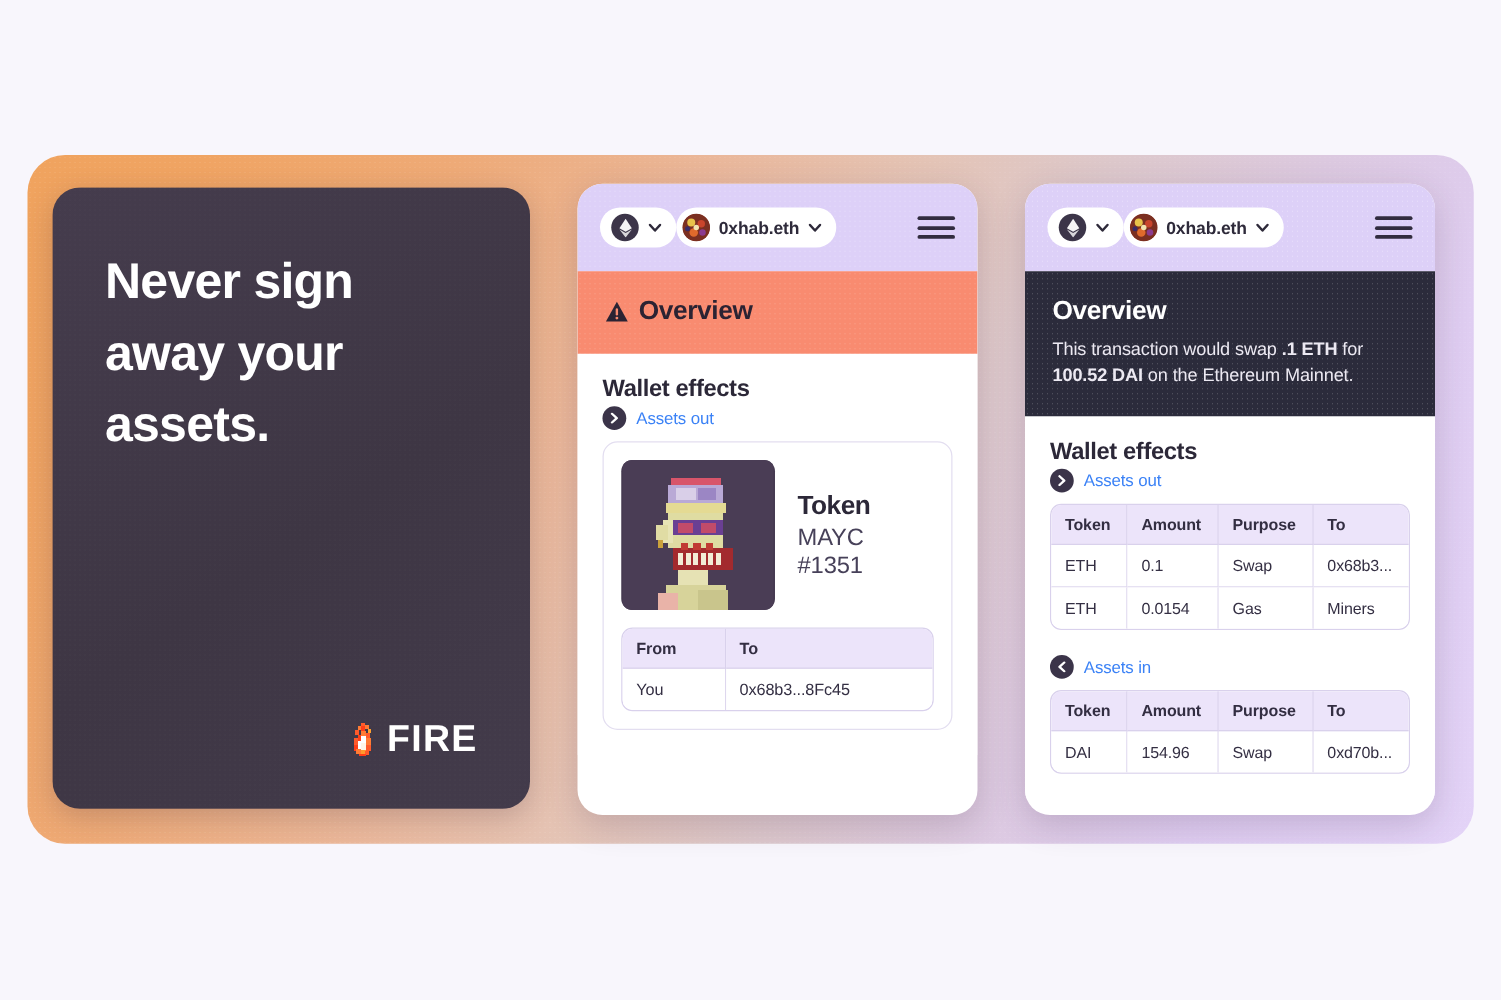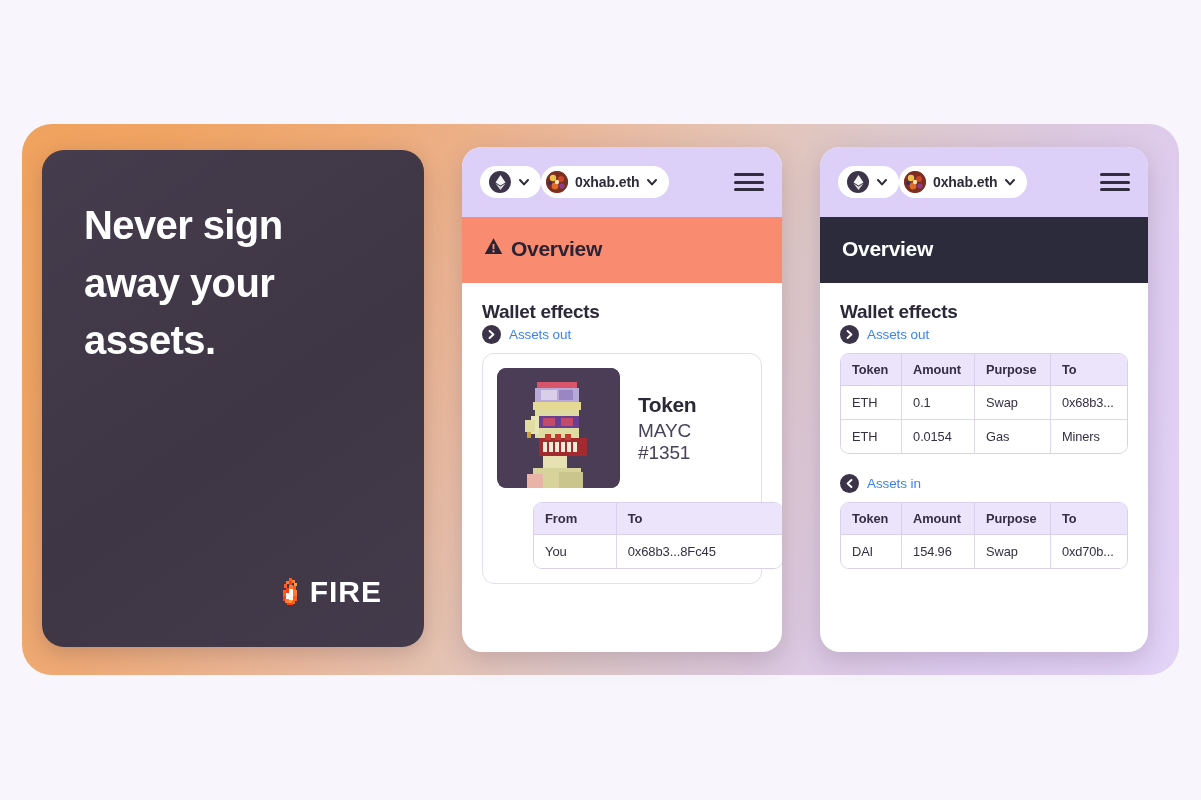--- a/index.html
+++ b/index.html
@@ -130,21 +130,21 @@
     position:relative;
   }
   .overview::after{
     content:"";position:absolute;inset:0;pointer-events:none;
     background-image: radial-gradient(rgba(255,255,255,.22) 0.6px, transparent 0.7px);
     background-size:4px 4px;
   }
   .overview.warn{ background:#f98b70; }
   .overview.dark{ background:#2b2b3b; }
   .ov-head{
-    display:flex; align-items:flex-start; gap:8px;
+    display:flex; align-items:center; gap:8px;
     font-size:21px; font-weight:700; letter-spacing:-0.3px;
     position:relative; z-index:2;
   }
   .overview.warn .ov-head{ color:#2b2333; }
   .overview.dark .ov-head{ color:#ffffff; }
   .warn-tri{ width:19px;height:19px; flex:0 0 auto;}
   .ov-body{
     margin-top:9px;
     font-size:14.5px; line-height:1.42;
     position:relative; z-index:2;
@@ -190,21 +190,21 @@
   
   table.t{
     width:100%;
     border-collapse:separate;
     border-spacing:0;
     border:1px solid #d9d1ec;
     border-radius:9px;
     overflow:hidden;
     font-size:12.8px;
   }
-  table.t.mt{ margin-top:14px;margin-left:36px; }
+  table.t.mt{ margin-top:14px; }
   table.t th{
     background:#ece4fa;
     color:#332e42;
     font-weight:700;
     text-align:left;
     padding:8px 11px;
     border-right:1px solid #d9d1ec;
     border-bottom:1px solid #d9d1ec;
     letter-spacing:-0.1px;
     position:relative;
@@ -420,20 +420,21 @@
         <span></span>
           <span></span>
           <span></span>
       </div>
     </div>
 
     <div class="overview dark">
       <div class="ov-head">
         <span>Overview</span>
       </div>
+      <div class="ov-body">This transaction would swap <b>.1 ETH</b> for <b>100.52 DAI</b> on the Ethereum Mainnet.</div>
     </div>
 
     <div class="effects">
       <div class="effects-title">Wallet effects</div>
 
       <div class="group-head">
         <span class="dir-icon">
           <svg width="9" height="9" viewBox="0 0 9 9">
             <path d="M2.6 1 L6.4 4.5 L2.6 8" stroke="#ffffff" stroke-width="1.9" fill="none" stroke-linecap="round" stroke-linejoin="round"></path>
           </svg>

